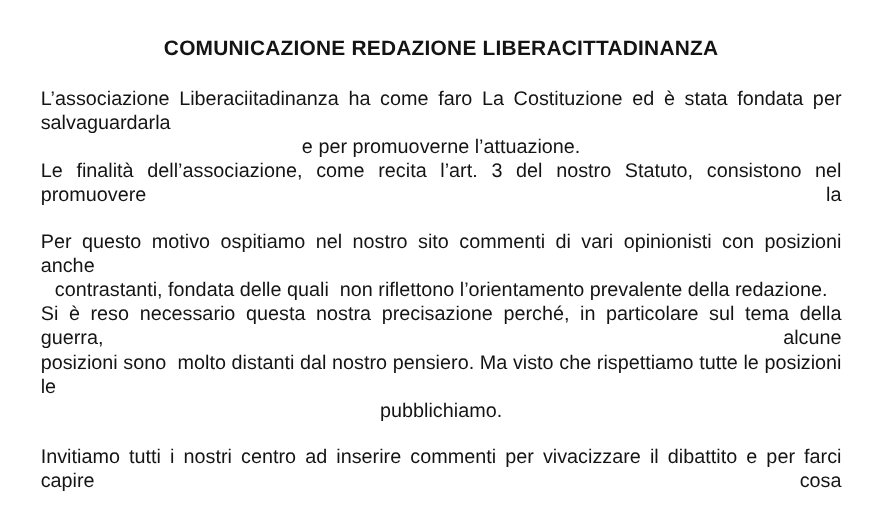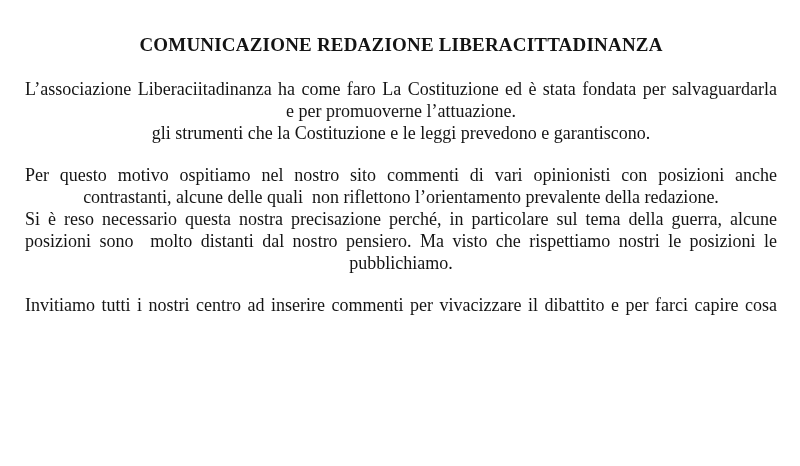--- a/index.html
+++ b/index.html
@@ -10,35 +10,35 @@
   body {
     width: 800px;
     height: 466px;
     overflow: hidden;
   }
   .doc {
     box-sizing: border-box;
     width: 800px;
     height: 364px;
     padding: 34px 19px 0 21px;
-    font-family: Liberation Serif, serif;
+    font-family: Liberation Sans, sans-serif;
     font-size: 18px;
     line-height: 22px;
     color: #141414;
   }
   .doc-title {
     font-weight: bold;
     font-size: 19px;
     line-height: 22px;
     text-align: center;
     margin: 0 0 22px 0;
     letter-spacing: 0.2px;
   }
   .block {
-    margin: 4px;
+    margin: 16px;
   }
   .block + .block {
     margin-top: 20px;
   }
   .ln {
     white-space: pre-wrap;
     text-align: center;
   }
   .ln.j {
     text-align: justify;
@@ -48,28 +48,28 @@
 </head>
 <body>
 
 <div class="doc">
 
   <h1 class="doc-title">COMUNICAZIONE REDAZIONE LIBERACITTADINANZA</h1>
 
   <div class="block">
     <div class="ln j">L’associazione Liberaciitadinanza ha come faro La Costituzione ed è stata fondata per salvaguardarla</div>
     <div class="ln">e per promuoverne l’attuazione.</div>
-    <div class="ln">gli strumenti che la Costituzione e le leggi prevedono e garantiscono.</div>
+    <div class="ln j">Le finalità dell’associazione, come recita l’art. 3 del nostro Statuto, consistono nel promuovere la</div>
   </div>
 
   <div class="block">
     <div class="ln j">Per questo motivo ospitiamo nel nostro sito commenti di vari opinionisti con posizioni anche</div>
-    <div class="ln">contrastanti, alcune delle quali  non riflettono l’orientamento prevalente della redazione.</div>
+    <div class="ln">contrastanti, fondata delle quali  non riflettono l’orientamento prevalente della redazione.</div>
     <div class="ln j">Si è reso necessario questa nostra precisazione perché, in particolare sul tema della guerra, alcune</div>
-    <div class="ln j">posizioni sono  molto distanti dal nostro pensiero. Ma visto che rispettiamo nostri le posizioni le</div>
+    <div class="ln j">posizioni sono  molto distanti dal nostro pensiero. Ma visto che rispettiamo tutte le posizioni le</div>
     <div class="ln">pubblichiamo.</div>
   </div>
 
   <div class="block">
     <div class="ln j">Invitiamo tutti i nostri centro ad inserire commenti per vivacizzare il dibattito e per farci capire cosa</div>
   </div>
 
 </div>
 
 </body></html>

